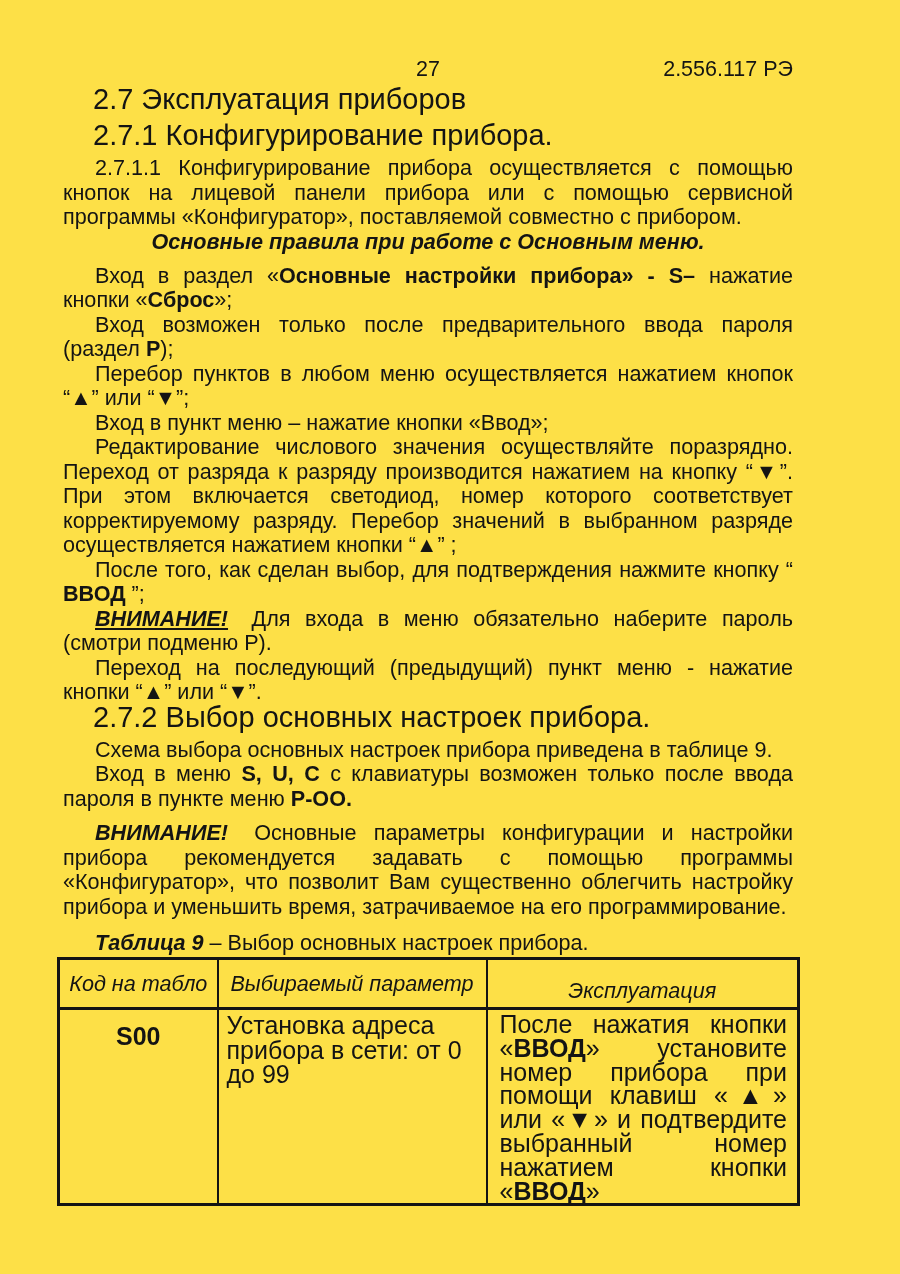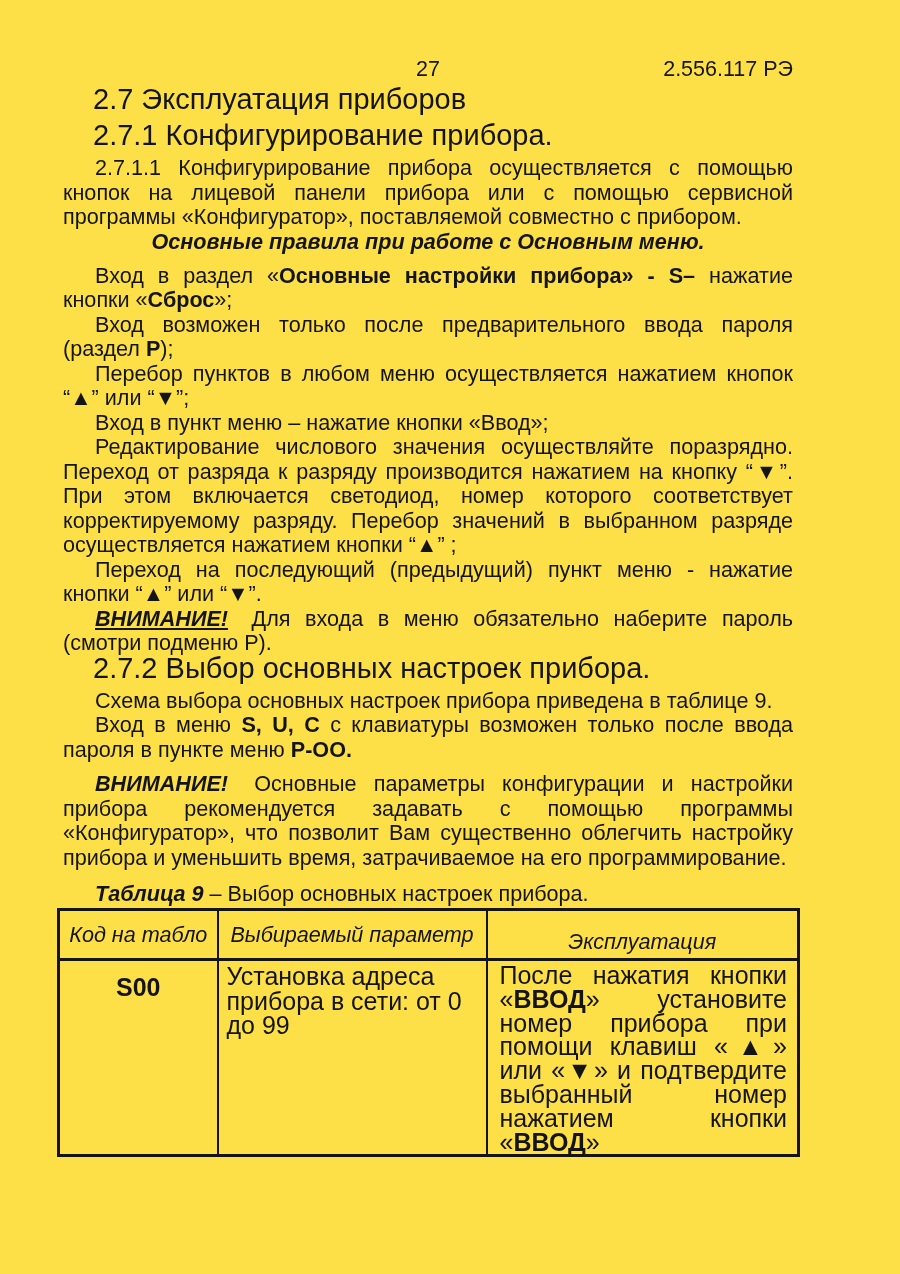--- a/index.html
+++ b/index.html
@@ -104,23 +104,24 @@
 
   <p class="body p2711">2.7.1.1 Конфигурирование прибора осуществляется с помощью кнопок на лицевой панели прибора или с помощью сервисной программы «Конфи­гуратор», поставляемой совместно с прибором.</p>
 
   <div class="rules-hd">Основные правила при работе с Основным меню.</div>
 
   <p class="body"><span>Вход в раздел «</span><span class="b">Основные настройки прибора» - S–</span><span> нажатие кнопки «</span><span class="b">Сброс</span><span>»;</span></p>
   <p class="body"><span>Вход возможен только после предварительного ввода пароля (раздел </span><span class="b">Р</span><span>);</span></p>
   <p class="body"><span>Перебор пунктов в любом меню осуществляется нажатием кнопок “▲” или “▼”;</span></p>
   <p class="body"><span>Вход в пункт меню – нажатие кнопки «Ввод»;</span></p>
   <p class="body"><span>Редактирование числового значения осуществляйте поразрядно. Пе­реход от разряда к разряду производится нажатием на кнопку “▼”. При этом включается светодиод, номер которого соответствует корректируе­мому разряду. Перебор значений в выбранном разряде осуществляется нажатием кнопки “▲” ;</span></p>
+  <p class="body"><span>После того, как сделан выбор, для подтверждения нажмите кнопку “ </span><span class="b">ВВОД</span><span> ”;</span></p>
+  <p class="body attention"><span class="b i u">ВНИМАНИЕ!</span><span> Для входа в меню обязательно наберите пароль (смотри подменю Р).</span></p>
+
   <p class="body"><span>Переход на последующий (предыдущий) пункт меню - нажатие кнопки “▲” или “▼”.</span></p>
-
-  <p class="body attention"><span class="b i u">ВНИМАНИЕ!</span><span> Для входа в меню обязательно наберите пароль (смотри подменю Р).</span></p>
 
   <h2 class="hd hd272">2.7.2 Выбор основных настроек прибора.</h2>
 
   <p class="body"><span>Схема выбора основных настроек прибора приведена в таблице 9.</span></p>
   <p class="body"><span>Вход в меню </span><span class="b">S, U, C</span><span> с клавиатуры возможен только после ввода паро­ля в пункте меню </span><span class="b">Р-ОО.</span></p>
 
   <p class="body attention att2"><span class="b i">ВНИМАНИЕ!</span><span> Основные параметры конфигурации и настройки прибо­ра рекомендуется задавать с помощью программы «Конфигуратор», что позволит Вам существенно облегчить настройку прибора и уменьшить время, затрачиваемое на его программирование.</span></p>
 
   <p class="caption"><span class="b i">Таблица 9</span><span> – Выбор основных настроек прибора.</span></p>
 

